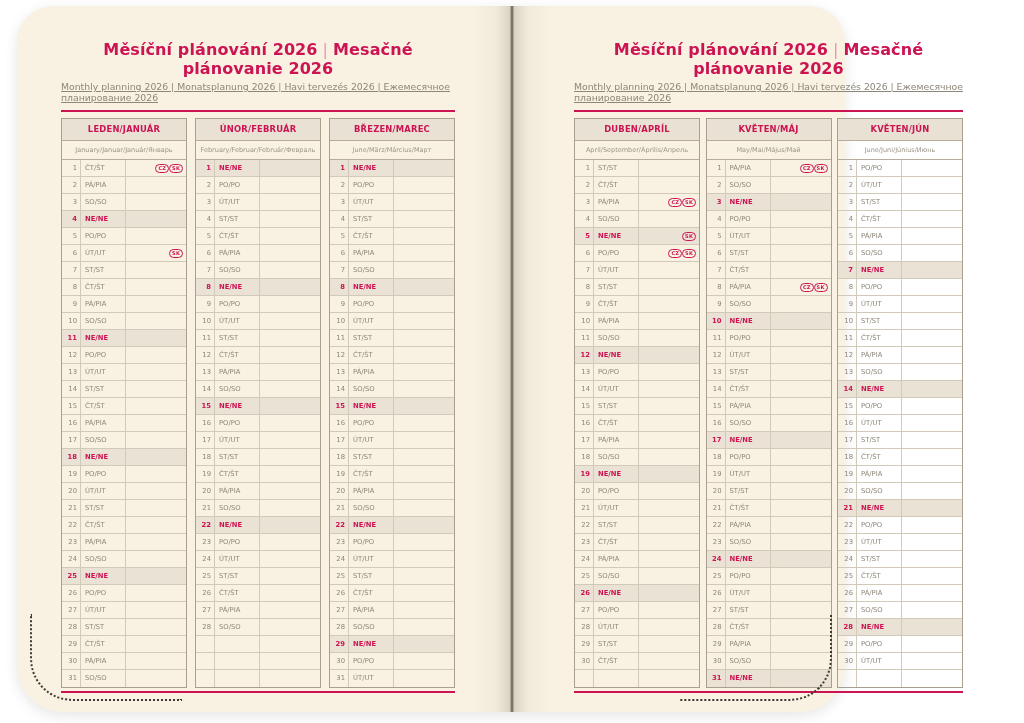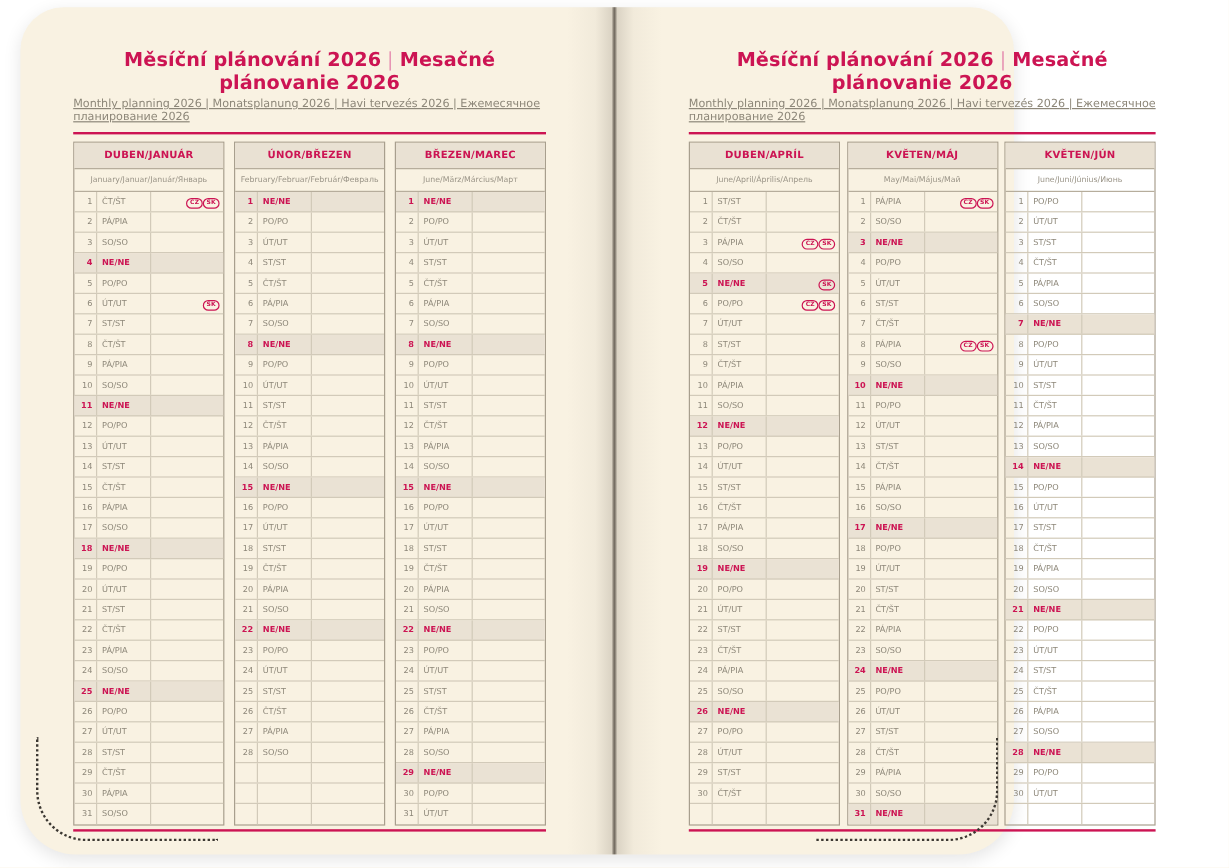--- a/index.html
+++ b/index.html
@@ -71,21 +71,21 @@
 <div class="book">
   <div class="page page-left">
     <div class="content">
       <div class="title">
         <span>Měsíční plánování 2026</span><span class="sep">|</span><span>Mesačné plánovanie 2026</span>
       </div>
       <div class="subtitle">Monthly planning 2026 | Monatsplanung 2026 | Havi tervezés 2026 | Ежемесячное планирование 2026</div>
       <div class="divider"></div>
       <div class="months">
   <div class="month">
-    <div class="month-name">DUBEN/JANUÁR</div>
+    <div class="month-name">LEDEN/JANUÁR</div>
     <div class="month-sub">January/Januar/Január/Январь</div>
     <div class="month-rows">
   <div class="day-row">
     <div class="c c-num">1</div>
     <div class="c c-wd">ČT/ŠT</div>
     <div class="c c-notes">
                   <span class="badges"><span class="badge">CZ</span><span class="badge">SK</span></span>
                 </div>
   </div>
 
@@ -325,21 +325,21 @@
     <div class="c c-num">31</div>
     <div class="c c-wd">SO/SO</div>
     <div class="c c-notes">
                   <span class="badges"></span>
                 </div>
   </div>
 </div>
   </div>
 
   <div class="month">
-    <div class="month-name">ÚNOR/BŘEZEN</div>
+    <div class="month-name">ÚNOR/FEBRUÁR</div>
     <div class="month-sub">February/Februar/Február/Февраль</div>
     <div class="month-rows">
   <div class="day-row sun">
     <div class="c c-num">1</div>
     <div class="c c-wd">NE/NE</div>
     <div class="c c-notes">
                   <span class="badges"></span>
                 </div>
   </div>
 
@@ -845,21 +845,21 @@
   <div class="page page-right">
     <div class="content">
       <div class="title">
         <span>Měsíční plánování 2026</span><span class="sep">|</span><span>Mesačné plánovanie 2026</span>
       </div>
       <div class="subtitle">Monthly planning 2026 | Monatsplanung 2026 | Havi tervezés 2026 | Ежемесячное планирование 2026</div>
       <div class="divider"></div>
       <div class="months">
   <div class="month">
     <div class="month-name">DUBEN/APRÍL</div>
-    <div class="month-sub">June/April/Április/Апрель</div>
+    <div class="month-sub">April/September/Április/Апрель</div>
     <div class="month-rows">
   <div class="day-row">
     <div class="c c-num">1</div>
     <div class="c c-wd">ST/ST</div>
     <div class="c c-notes">
                   <span class="badges"></span>
                 </div>
   </div>
 
   <div class="day-row">

